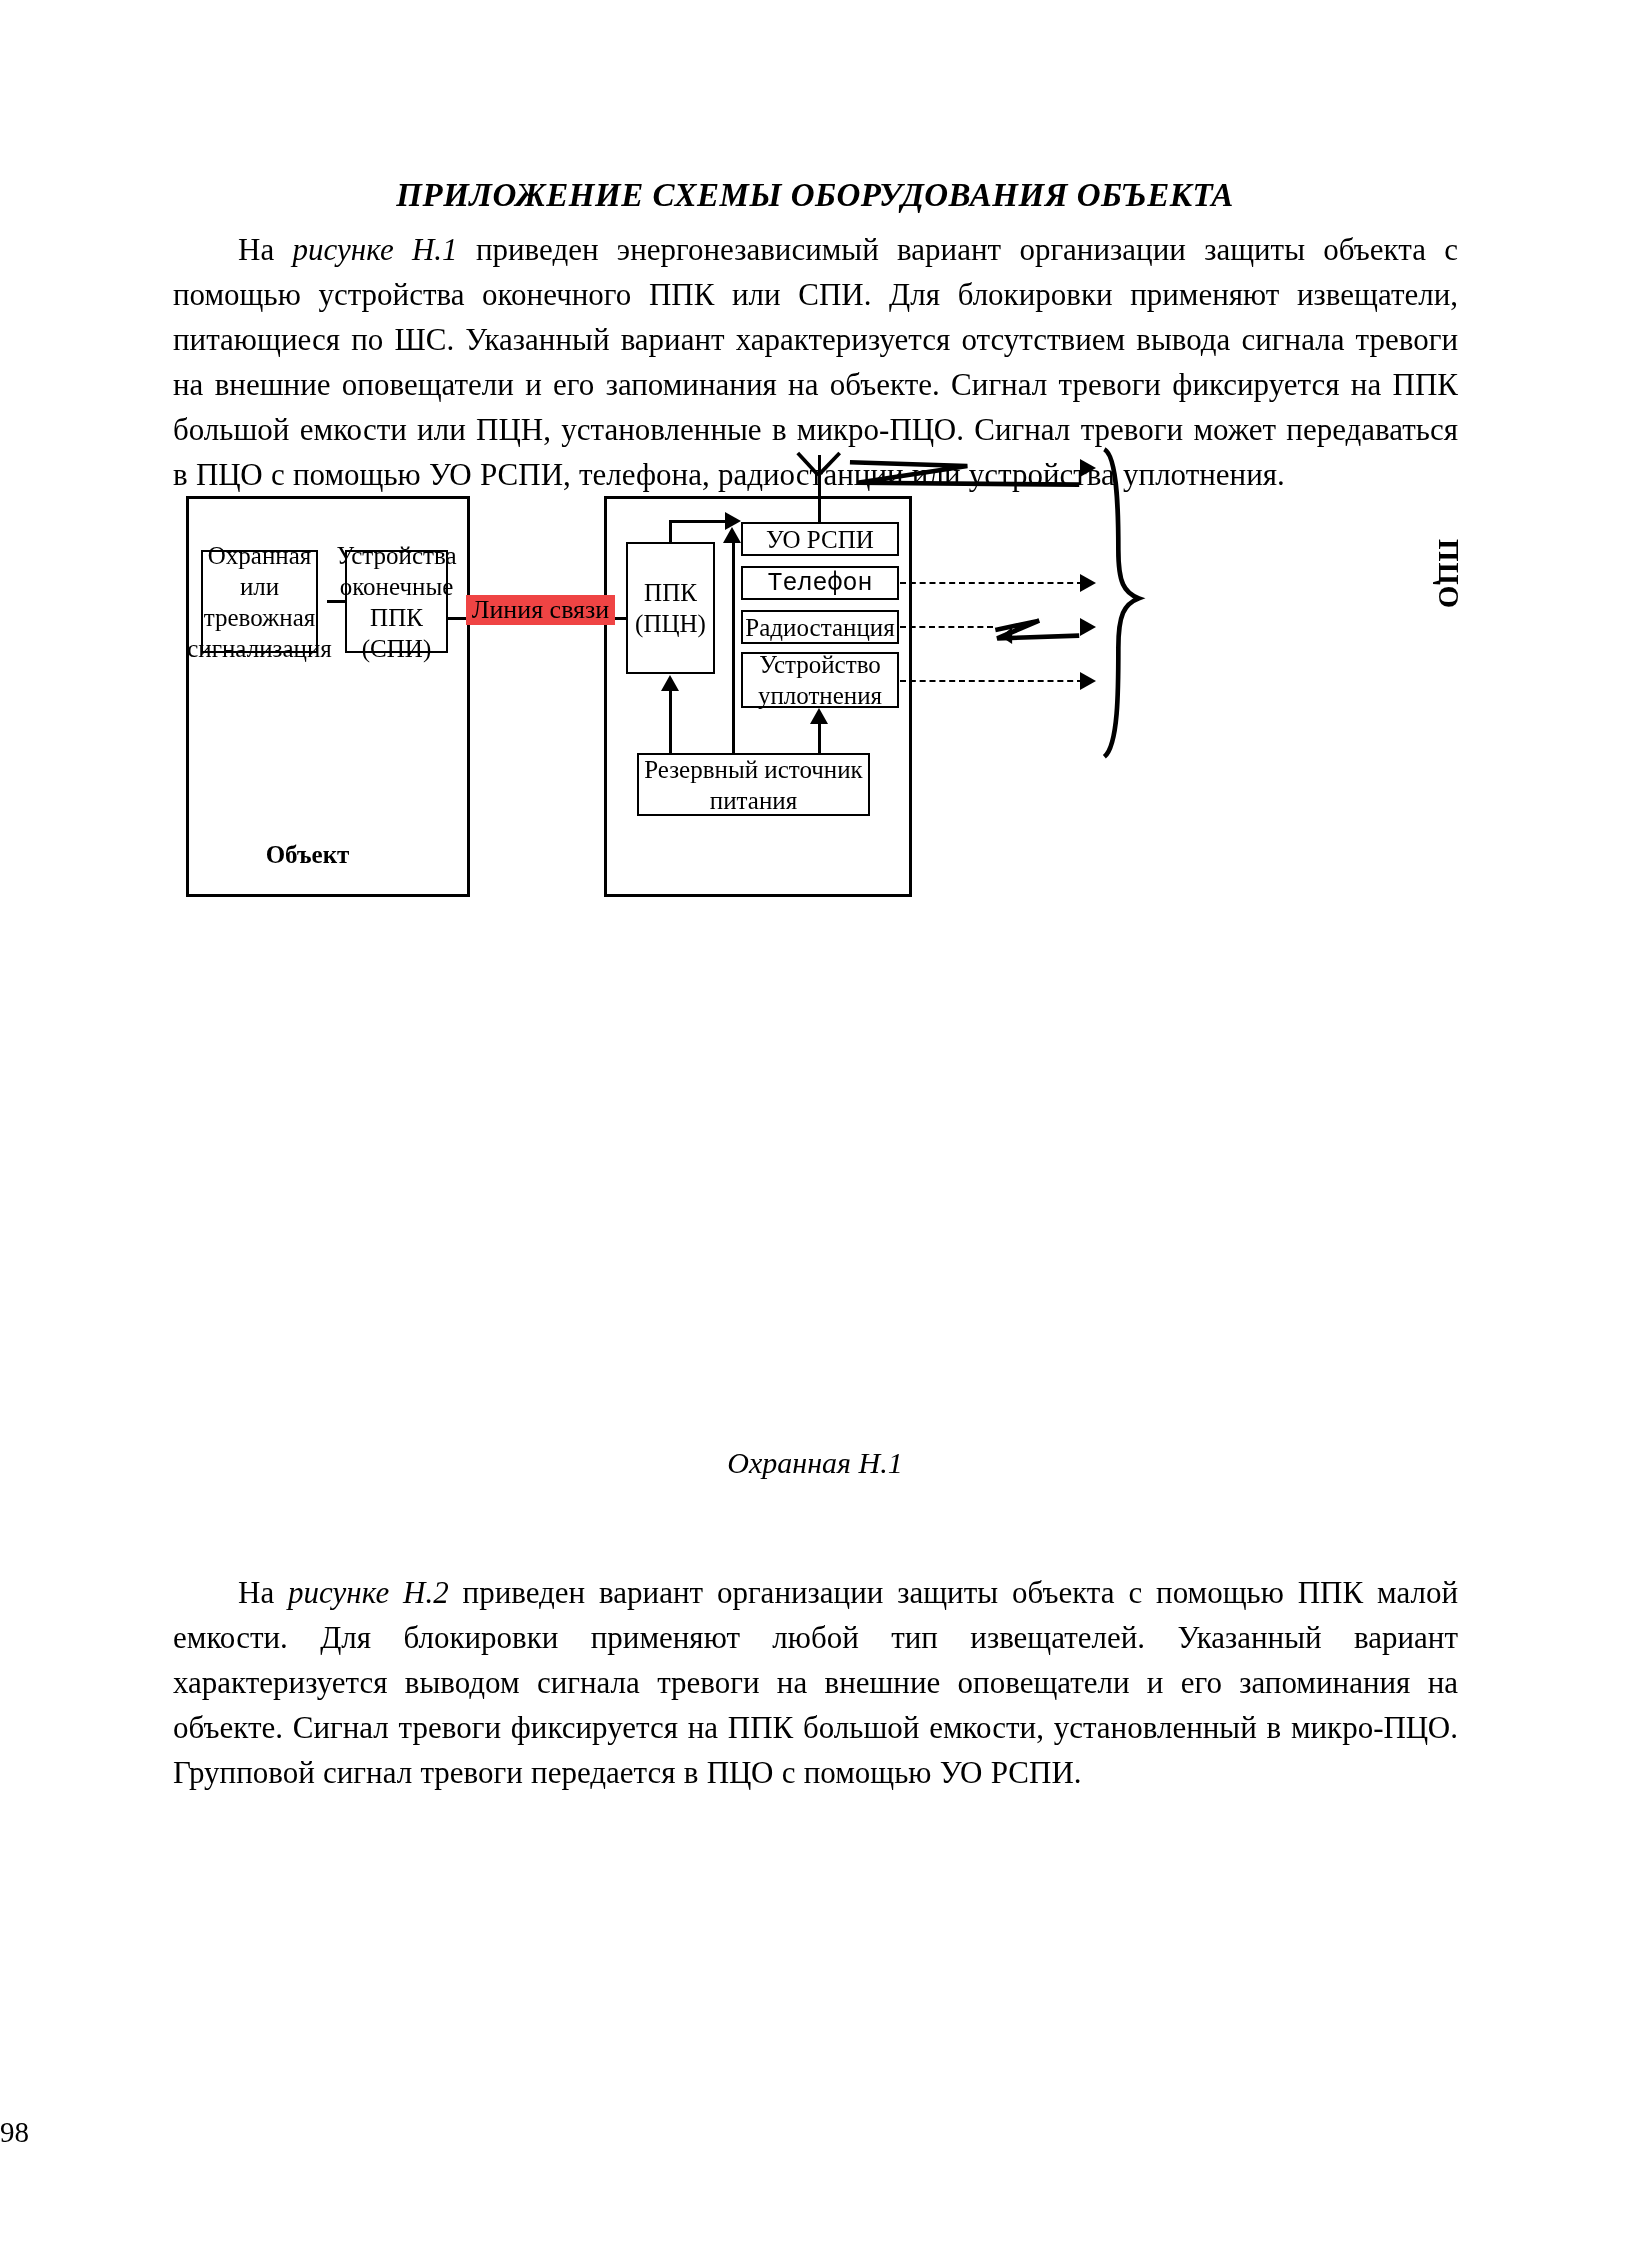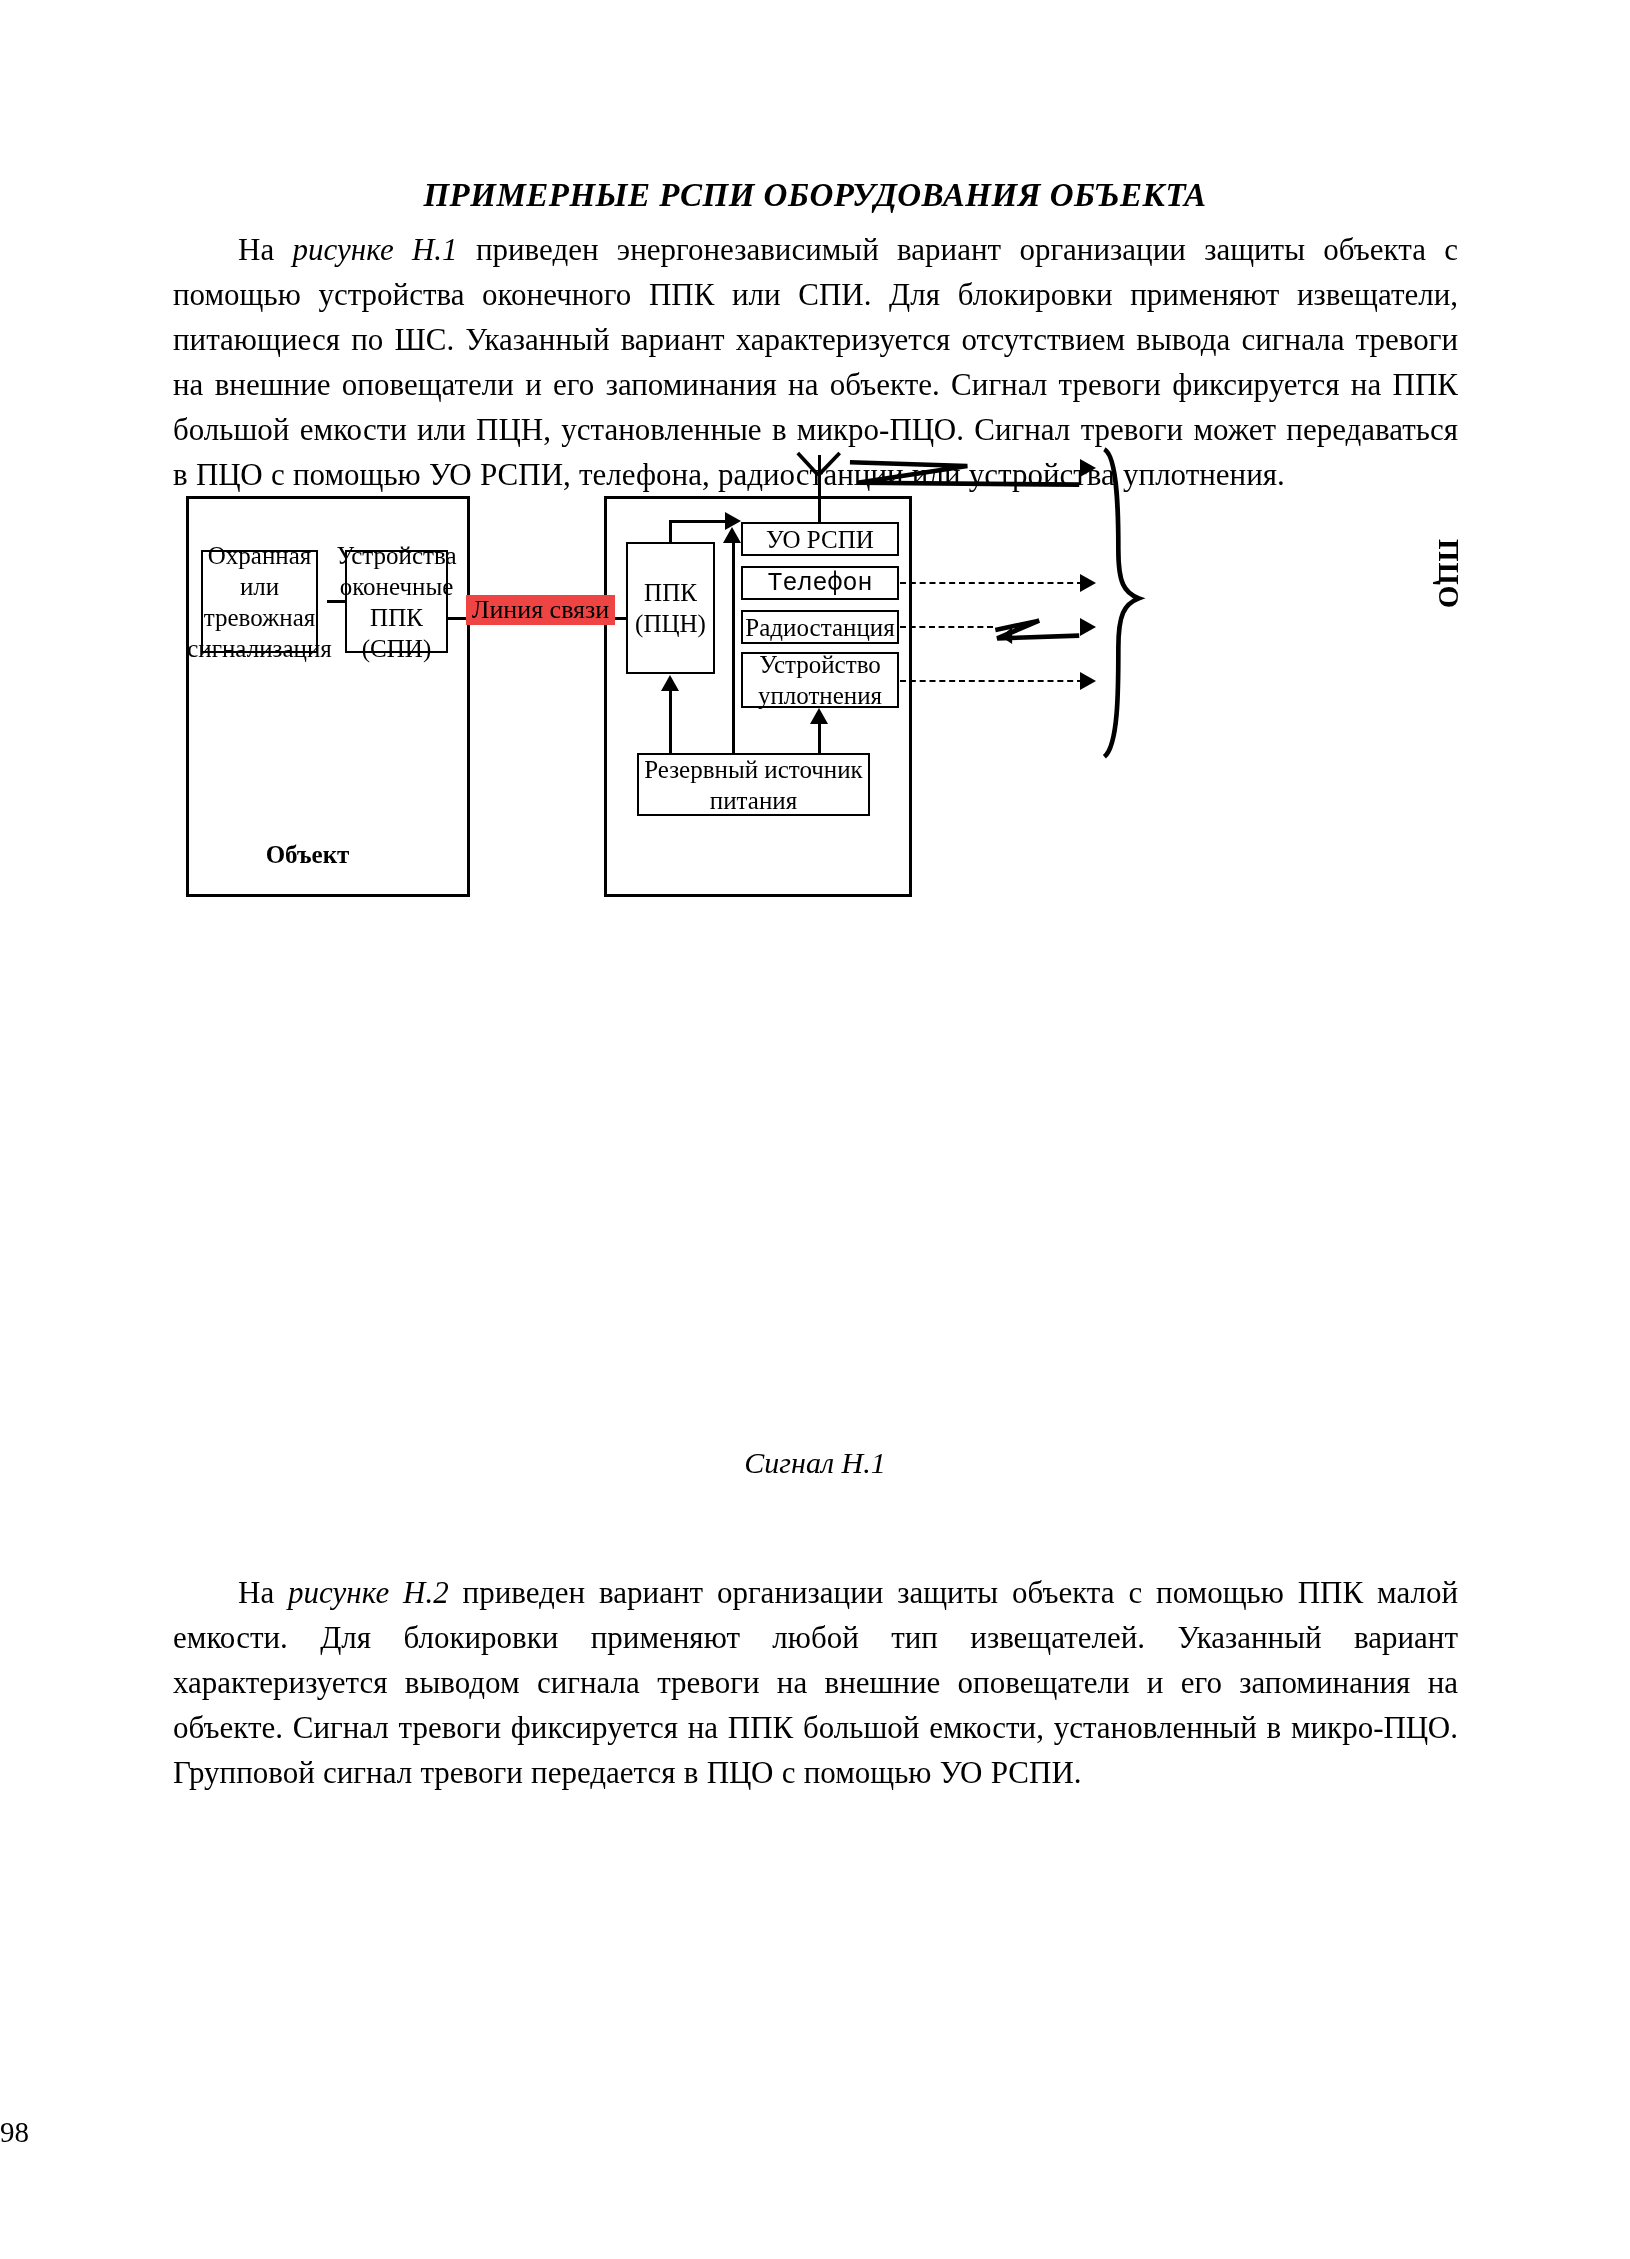--- a/index.html
+++ b/index.html
@@ -197,21 +197,21 @@
     height: 988px;
     pointer-events: none;
   }
 </style>
 </head>
 <body>
 
 <div class="page">
 
 
-  <div class="heading" id="h-title">ПРИМЕРНЫЕ РСПИ ОБОРУДОВАНИЯ ОБЪЕКТА</div>
+  <div class="heading" id="h-title">ПРИЛОЖЕНИЕ СХЕМЫ ОБОРУДОВАНИЯ ОБЪЕКТА</div>
 
   <div class="para" id="para-1"><span>На </span><span class="it">рисунке Н.1</span><span> приведен энергонезависимый вариант организации защиты объекта с помощью устройства оконечного ППК или СПИ. Для блокировки применяют извещатели, питающиеся по ШС. Указанный вариант характеризуется отсутствием вывода сигнала тревоги на внешние оповещатели и его запоминания на объекте. Сигнал тревоги фиксируется на ППК большой емкости или ПЦН, установленные в микро-ПЦО. Сигнал тревоги может передаваться в ПЦО с помощью УО РСПИ, телефона, радиостанции или устройства уплотнения.</span></div>
 
   <div id="figure-1">
 
     <div class="blk" id="obj-frame"></div>
     <div class="blk" id="mic-frame"></div>
 
     <div class="blk" id="blk-alarm" style="white-space:pre-line">Охранная
 или
@@ -287,20 +287,20 @@
                  C1206 178, 1200 190, 1200 225
                  C1200 270, 1200 330, 1185 342"></path>
       </g>
     </svg>
 
     <div class="frame-label" id="lbl-object">Объект</div>
     <div id="lbl-pco">ПЦО</div>
 
   </div>
 
-  <div class="fig-caption" id="fig-caption-1">Сигнал Н.1</div>
+  <div class="fig-caption" id="fig-caption-1">Охранная Н.1</div>
 
   <div class="para" id="para-2"><span>На </span><span class="it">рисунке Н.2</span><span> приведен вариант организации защиты объекта с помощью ППК малой емкости. Для блокировки применяют любой тип извещателей. Указанный вариант характеризуется выводом сигнала тревоги на внешние оповещатели и его запоминания на объекте. Сигнал тревоги фиксируется на ППК большой емкости, установленный в микро-ПЦО. Групповой сигнал тревоги передается в ПЦО с помощью УО РСПИ.</span></div>
 
   <div class="page-number">98</div>
 
 </div>
 
 
 </body></html>

